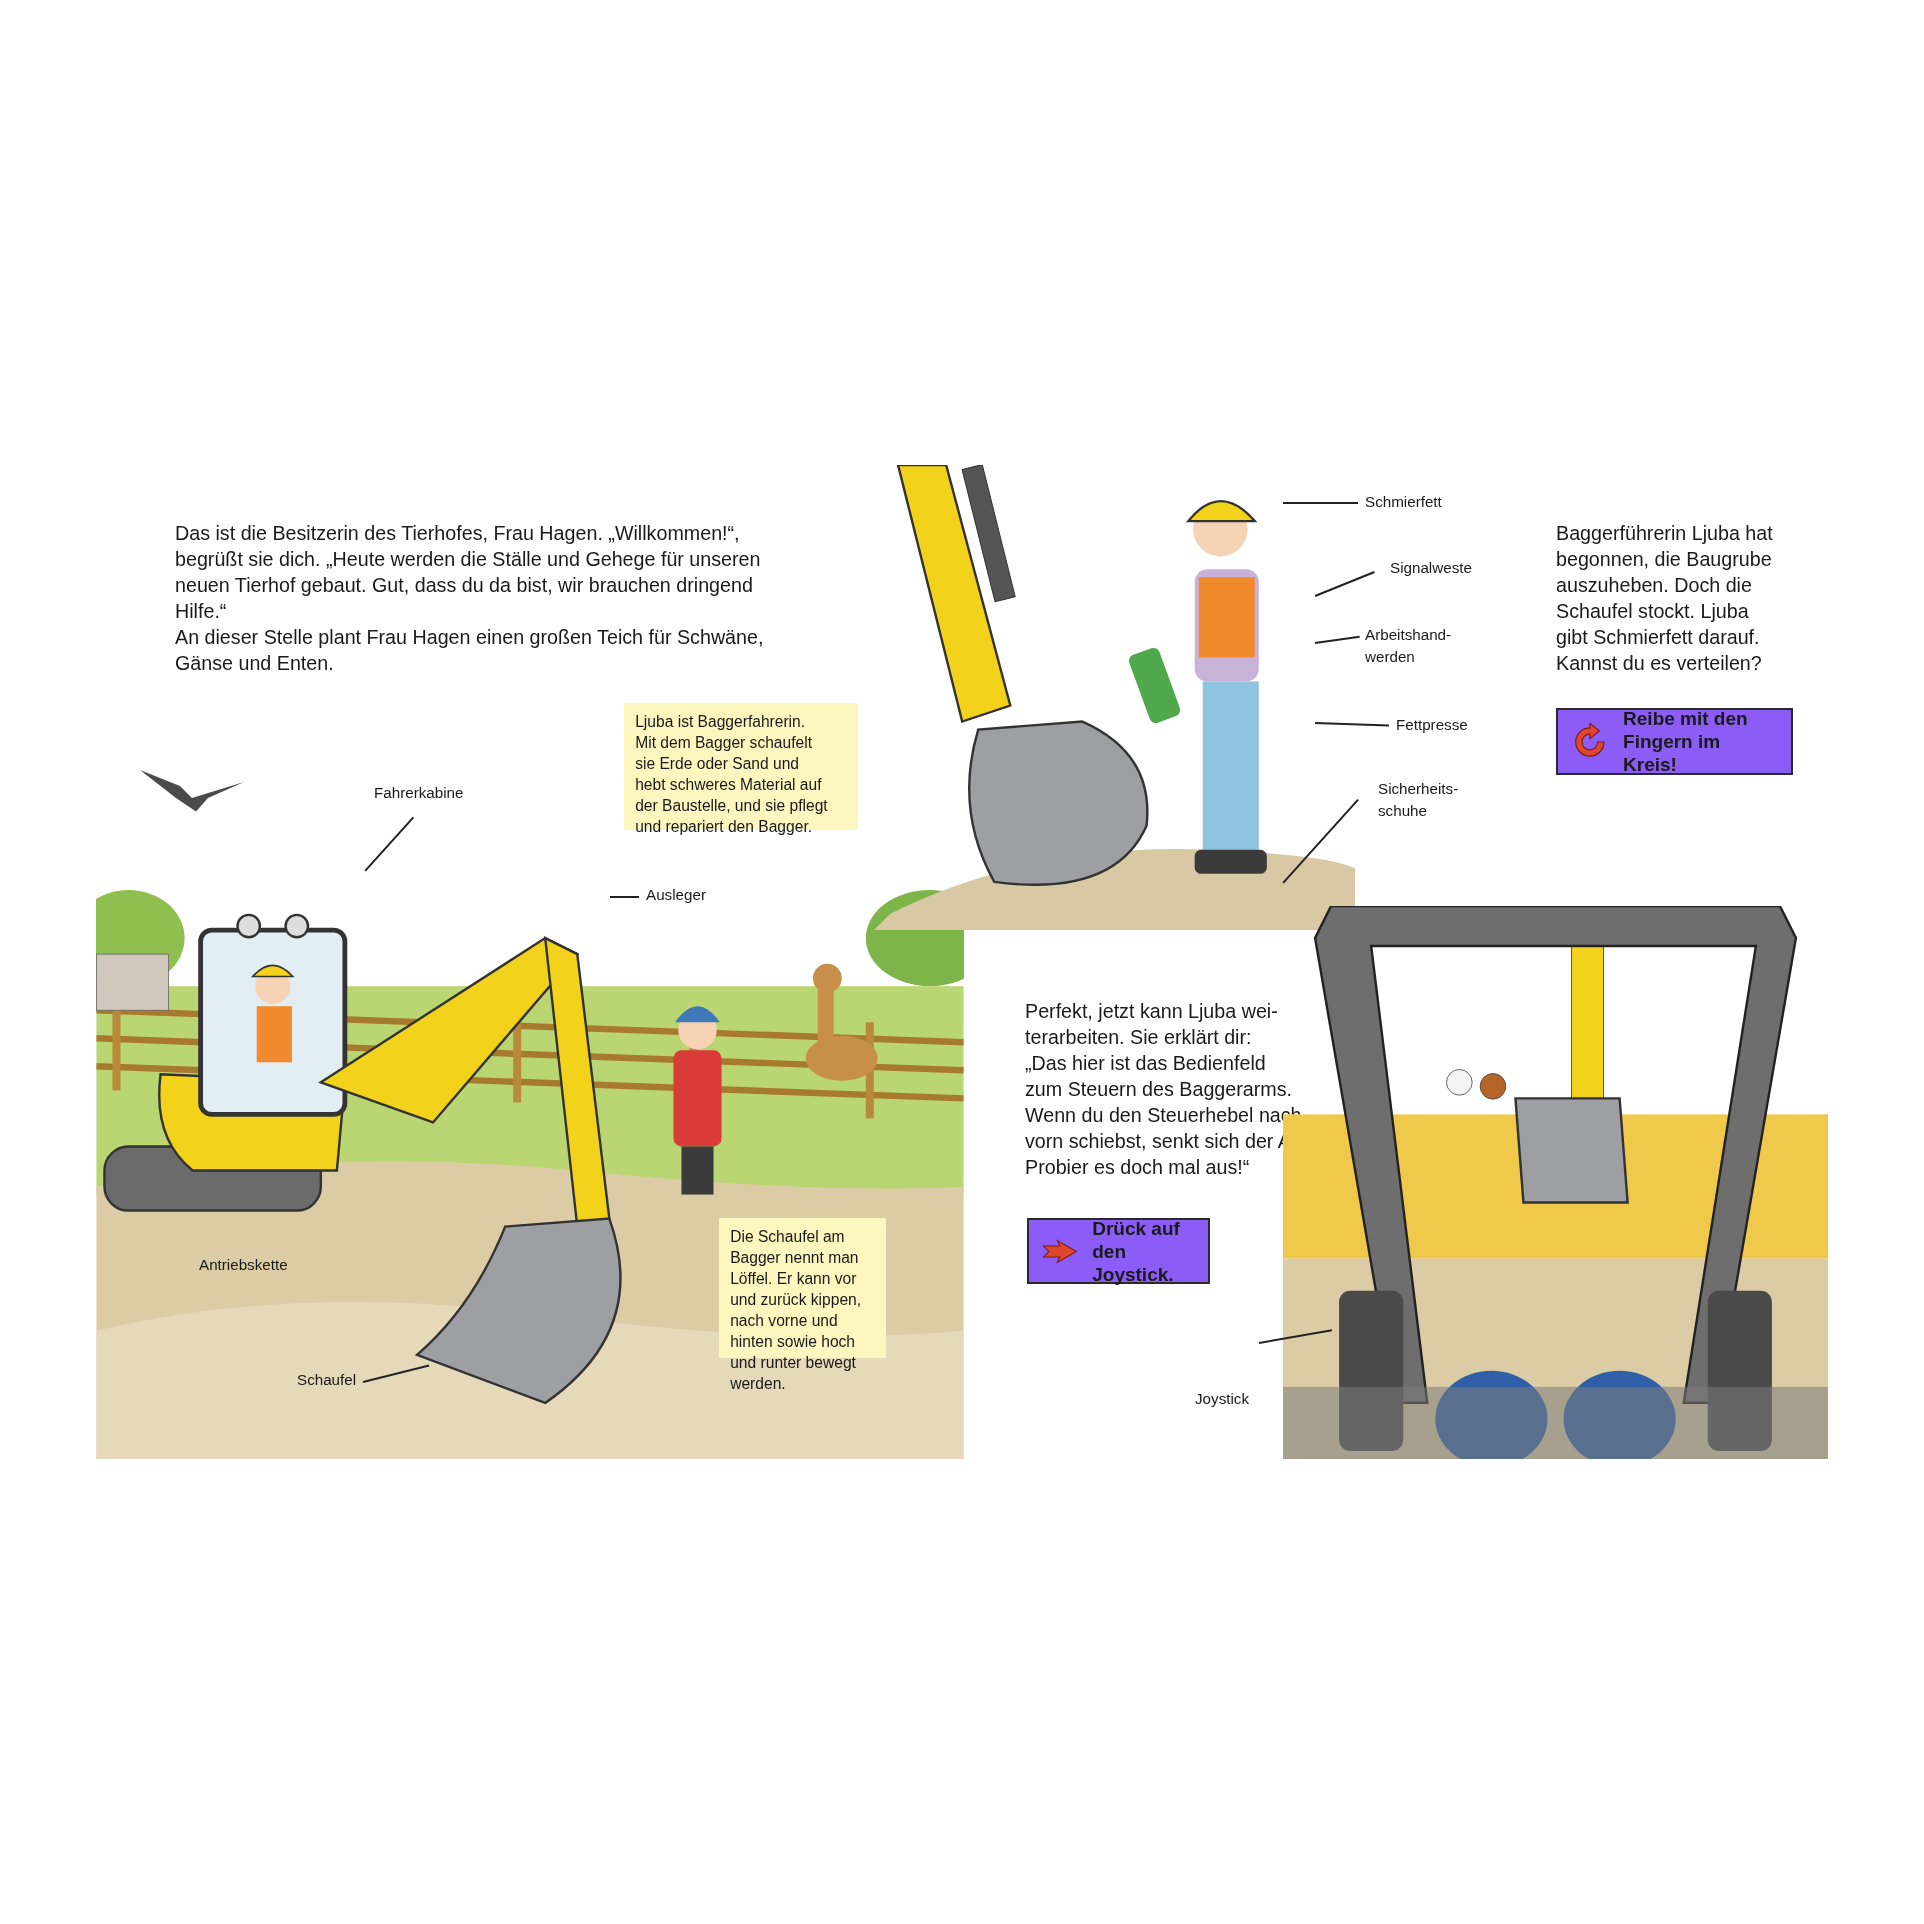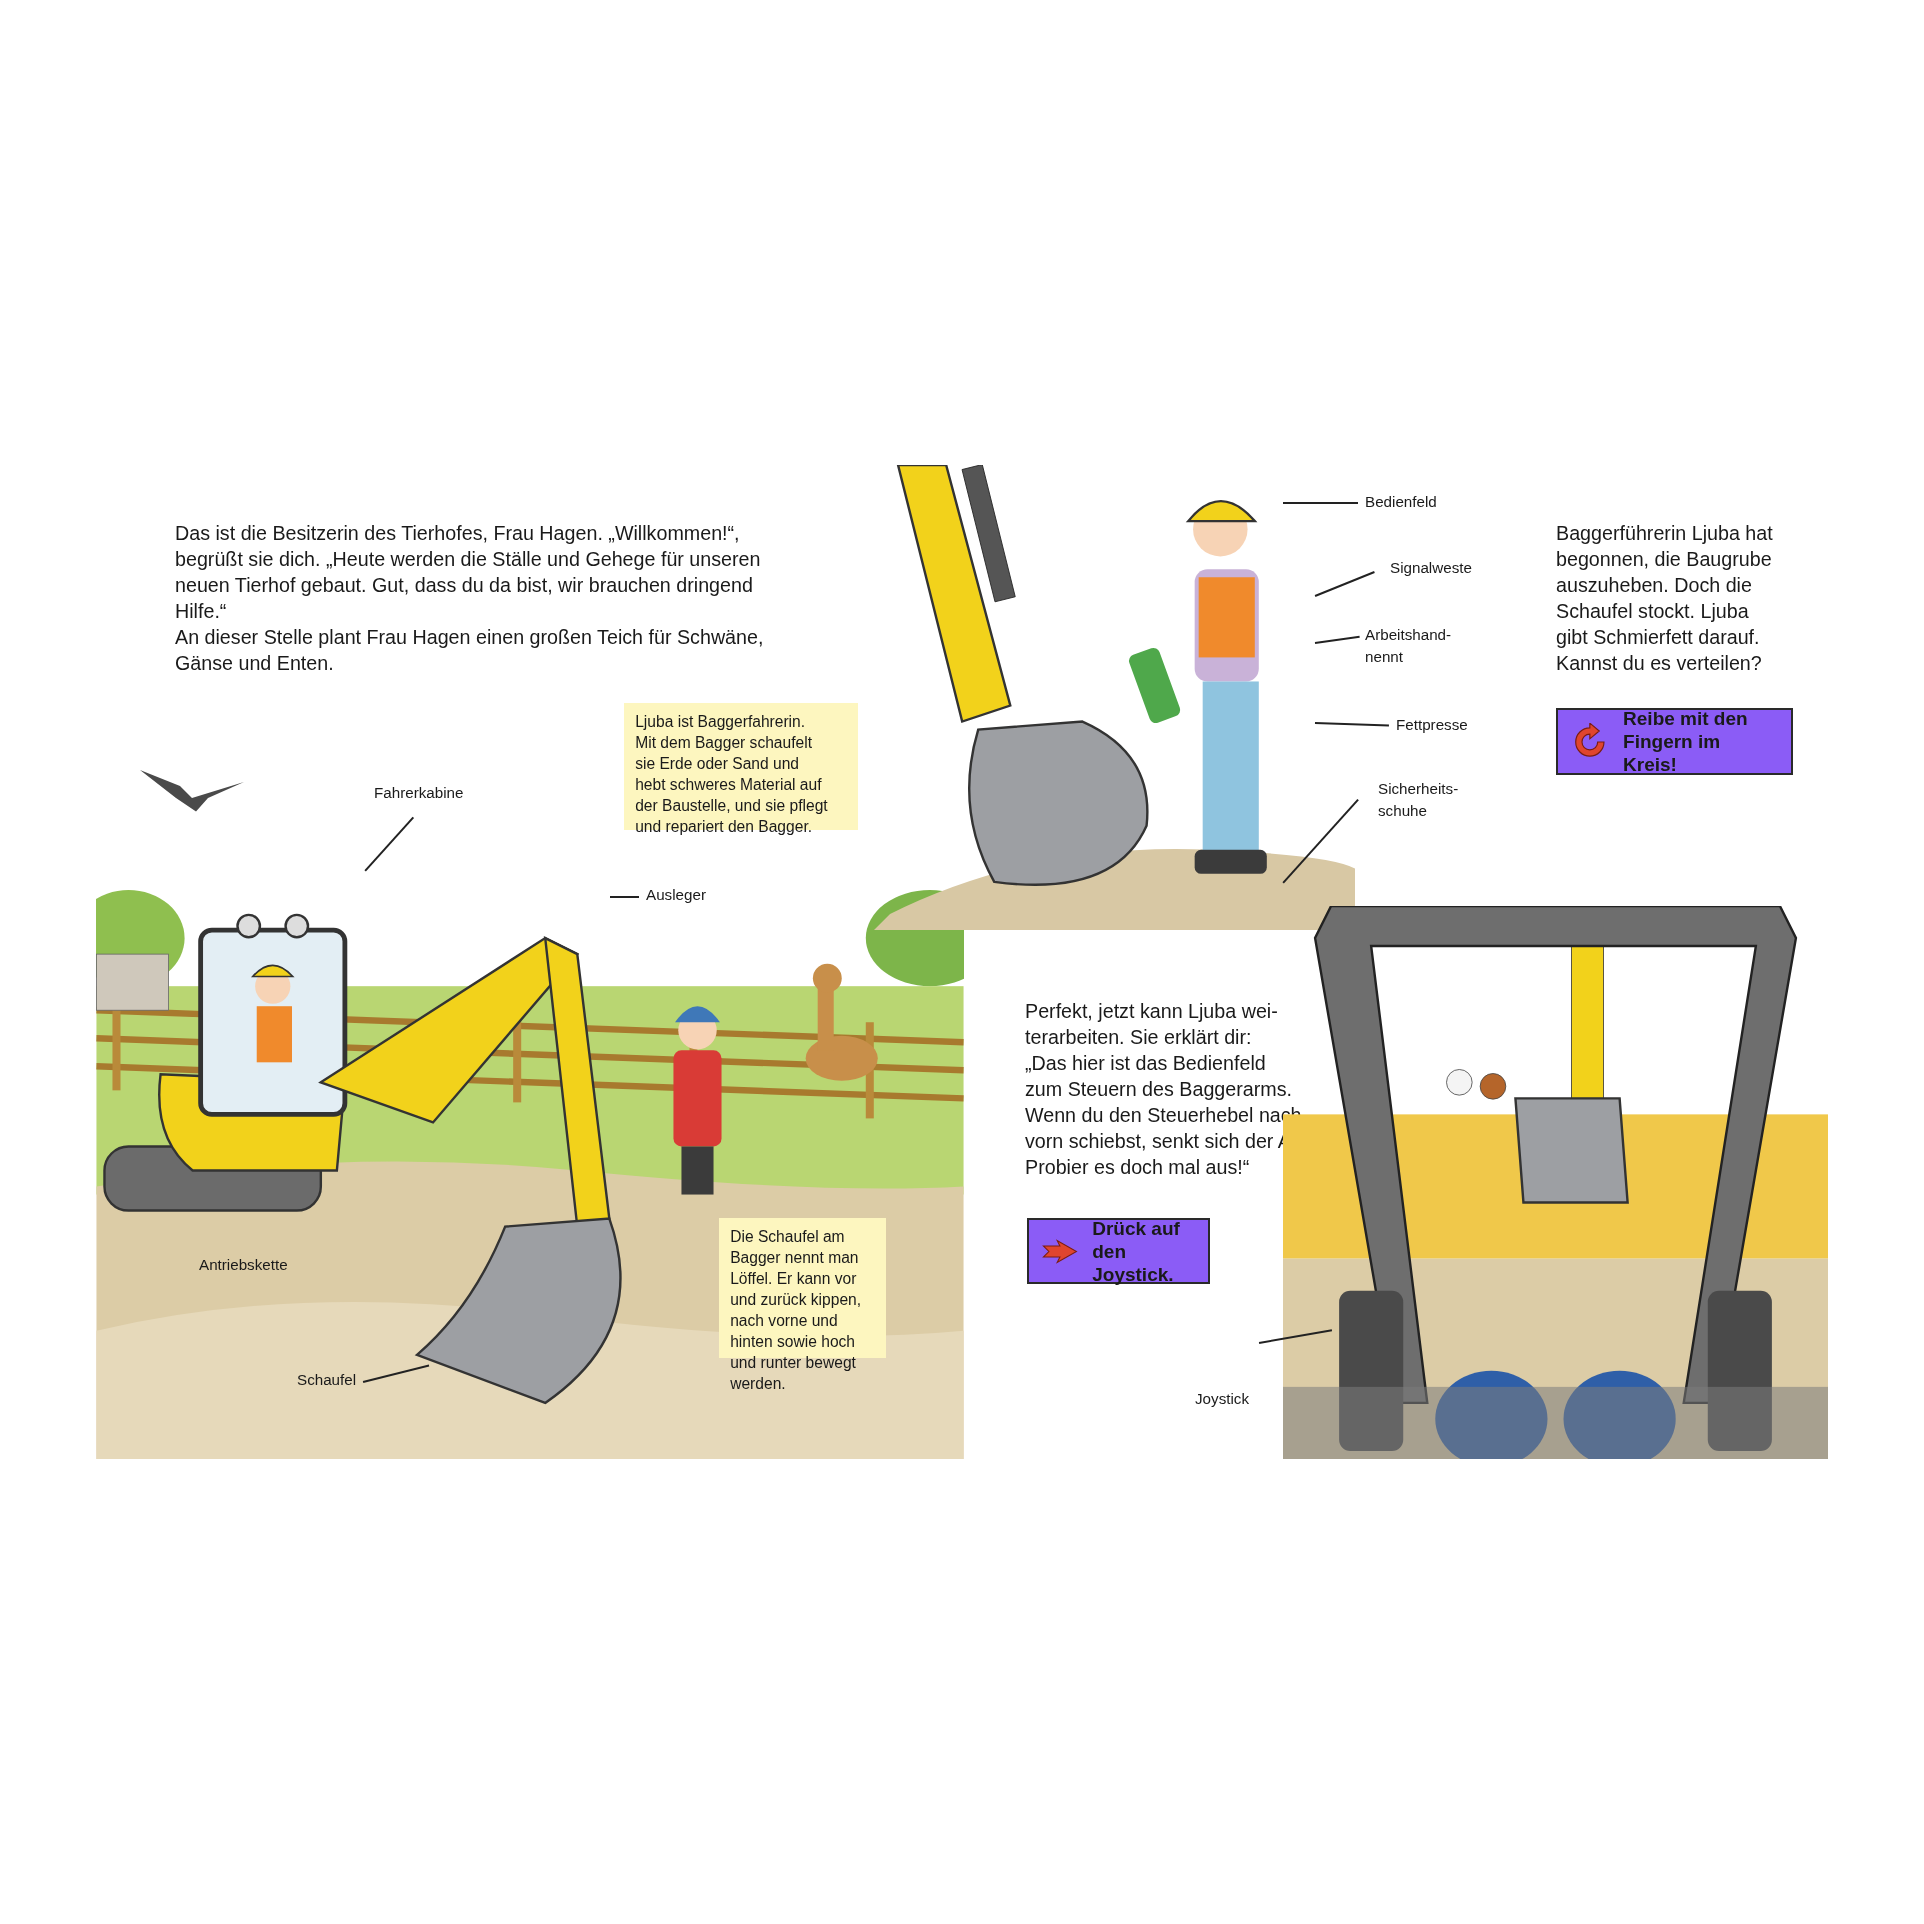--- a/index.html
+++ b/index.html
@@ -128,26 +128,26 @@
 Kannst du es verteilen?</div>
 
 <div class="abs action-box" style="left:1556px;top:708px;width:237px;height:67px;">
   <svg width="38" height="38" viewBox="0 0 48 48">
     <path d="M24 6 A18 18 0 1 0 42 24 L34 24 A10 10 0 1 1 24 14 L24 20 L36 10 L24 0 Z" fill="#e0452e" stroke="#7a1d12" stroke-width="1.5"></path>
   </svg>
   <span class="action-text">Reibe mit den
 Fingern im Kreis!</span>
 </div>
 
-<div class="abs label" style="left:1365px;top:491px;">Bedienfeld</div>
+<div class="abs label" style="left:1365px;top:491px;">Schmierfett</div>
 <div class="leader" style="left:1283px;top:502px;width:75px;"></div>
 <div class="abs label" style="left:1390px;top:557px;">Signalweste</div>
 <div class="leader" style="left:1315px;top:595px;width:64px;transform:rotate(-22deg);"></div>
 <div class="abs label" style="left:1365px;top:624px;">Arbeitshand-
-nennt</div>
+werden</div>
 <div class="leader" style="left:1315px;top:642px;width:45px;transform:rotate(-8deg);"></div>
 <div class="abs label" style="left:1396px;top:714px;">Fettpresse</div>
 <div class="leader" style="left:1315px;top:722px;width:74px;transform:rotate(2deg);"></div>
 <div class="abs label" style="left:1378px;top:778px;">Sicherheits-
 schuhe</div>
 <div class="leader" style="left:1283px;top:882px;width:112px;transform:rotate(-48deg);"></div>
 
 <div class="abs body-text" style="left:1025px;top:998px;width:321px;">Perfekt, jetzt kann Ljuba wei-
 terarbeiten. Sie erklärt dir:
 „Das hier ist das Bedienfeld

